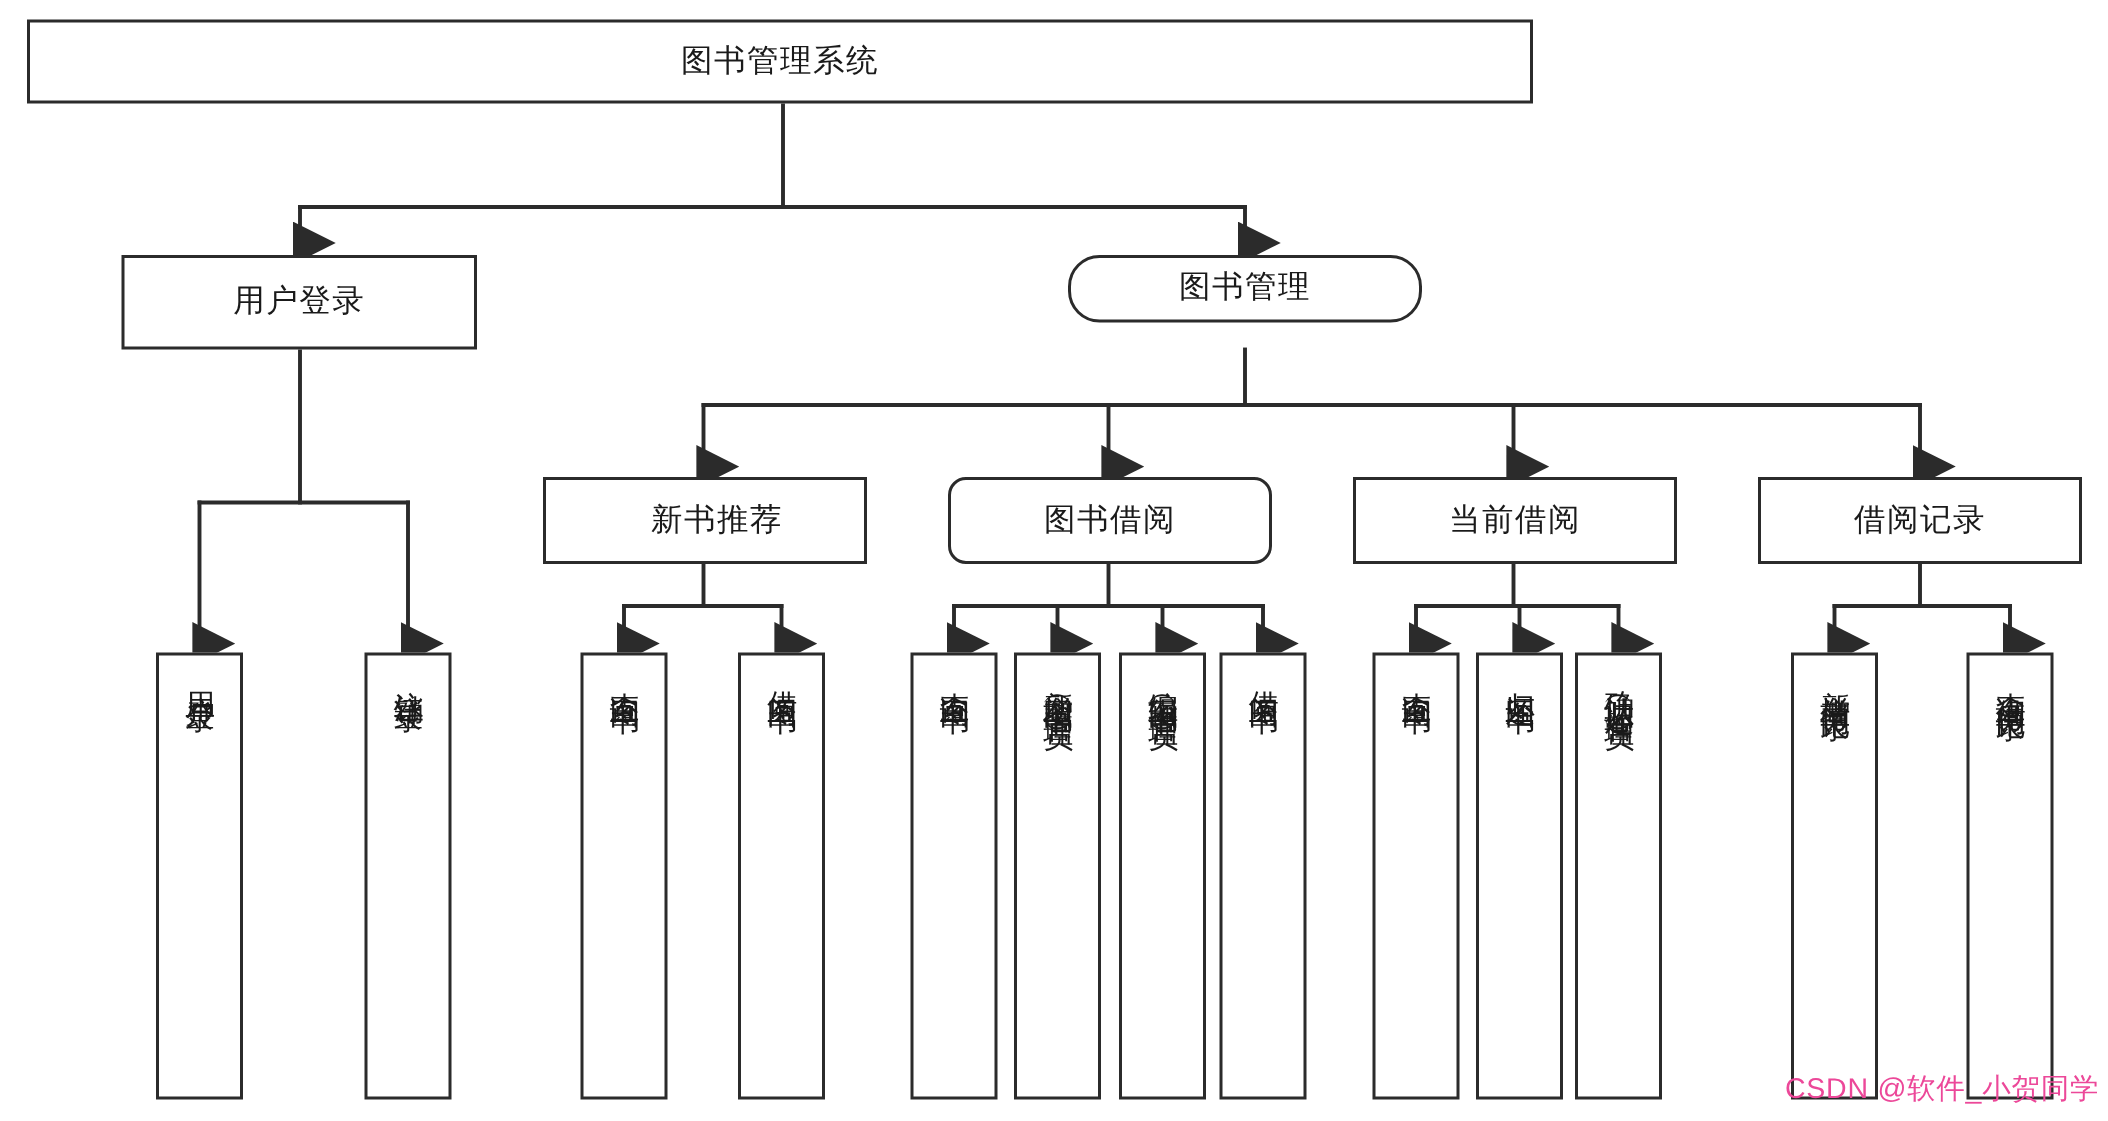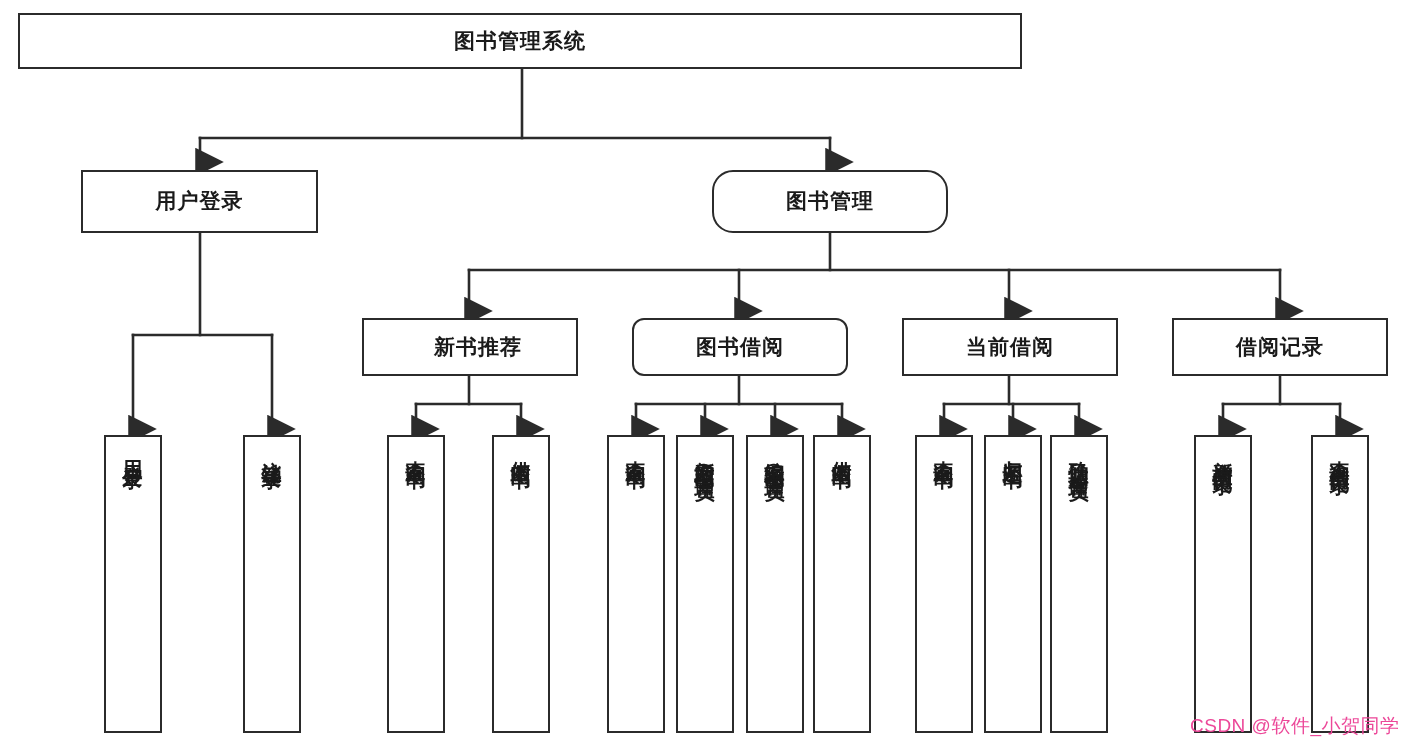--- a/index.html
+++ b/index.html
@@ -35,21 +35,20 @@
     align-items: center;
     justify-content: center;
     color: #1a1a1a;
     z-index: 2;
   }
   .node-label {
     display: block;
     text-align: center;
     line-height: 1.15;
     white-space: nowrap;
-    font-weight: bold;
   }
   
   .node.horiz .node-label {
     font-size: 21px;
     letter-spacing: 1px;
   }
   .node.root .node-label {
     font-size: 21px;
     letter-spacing: 1px;
   }
@@ -134,21 +133,21 @@
     </g>
   </svg>
 
   <div class="node root horiz" style="left:18px; top:13px; width:1004px; height:56px;">
     <span class="node-label">图书管理系统</span>
   </div>
 
   <div class="node horiz" style="left:81px; top:170px; width:237px; height:63px;">
     <span class="node-label">用户登录</span>
   </div>
-  <div class="node horiz" style="left:712px; top:170px; width:236px; height:63px;border-radius:21px;">
+  <div class="node horiz" style="left:712px; top:170px; width:236px; height:45px;border-radius:21px;">
     <span class="node-label">图书管理</span>
   </div>
 
   <div class="node horiz" style="left:362px; top:318px; width:216px; height:58px;padding-left:16px;">
     <span class="node-label">新书推荐</span>
   </div>
   <div class="node horiz" style="left:632px; top:318px; width:216px; height:58px;border-radius:12px;">
     <span class="node-label">图书借阅</span>
   </div>
   <div class="node horiz" style="left:902px; top:318px; width:216px; height:58px;">

